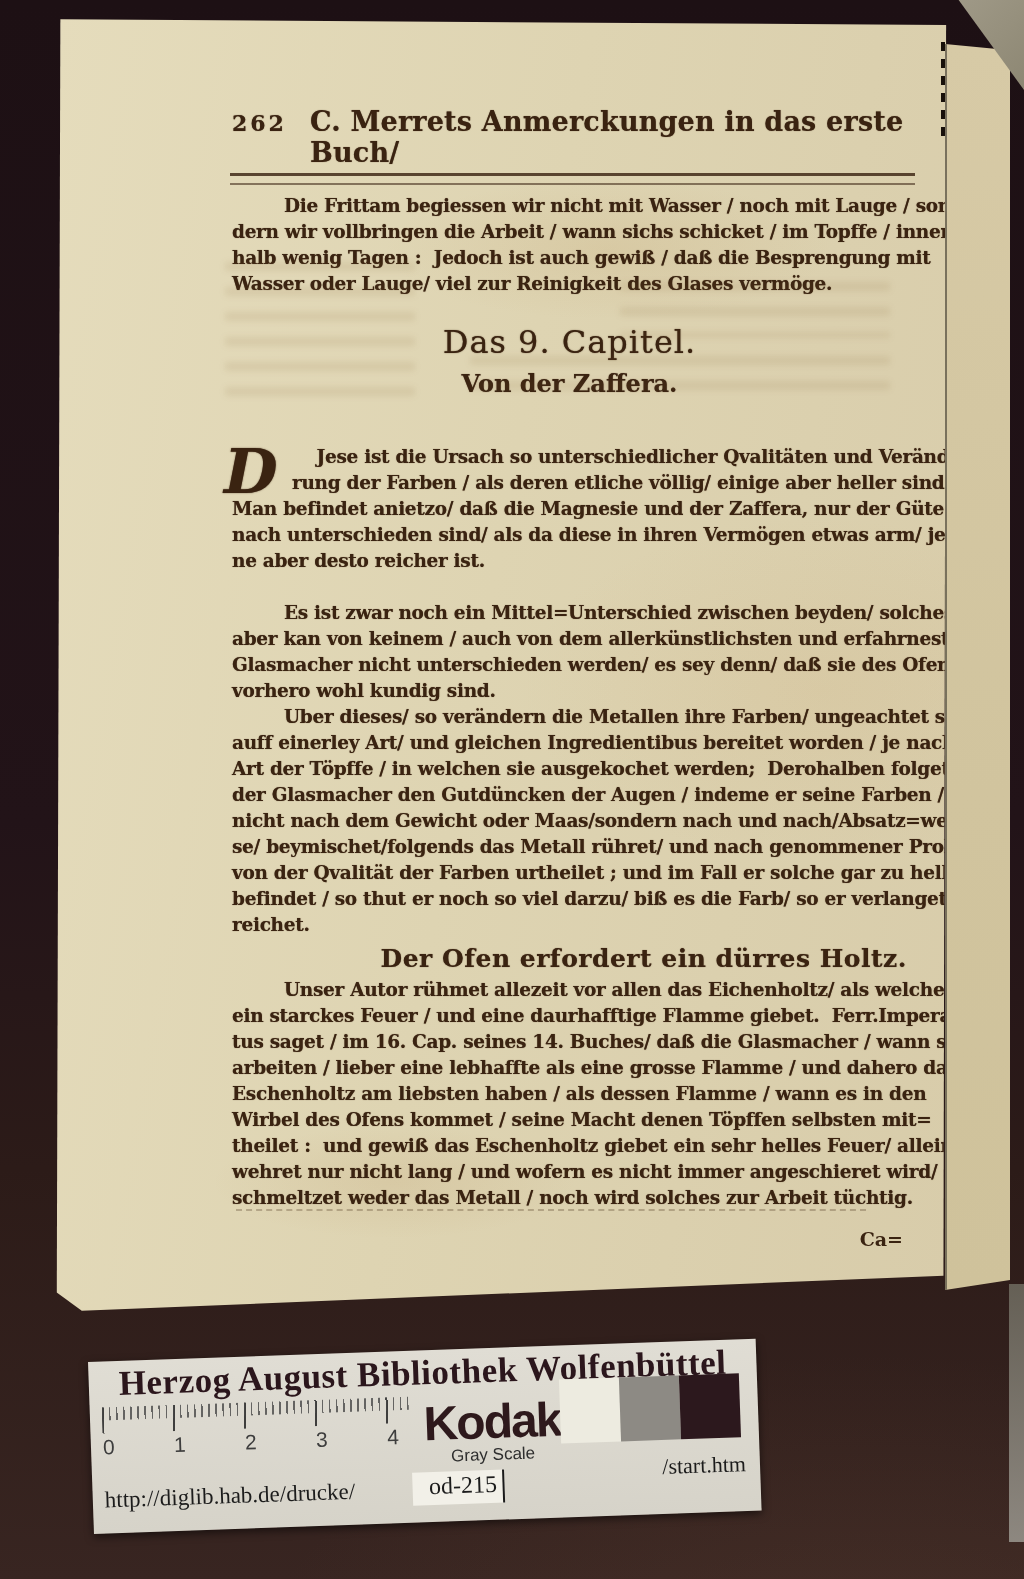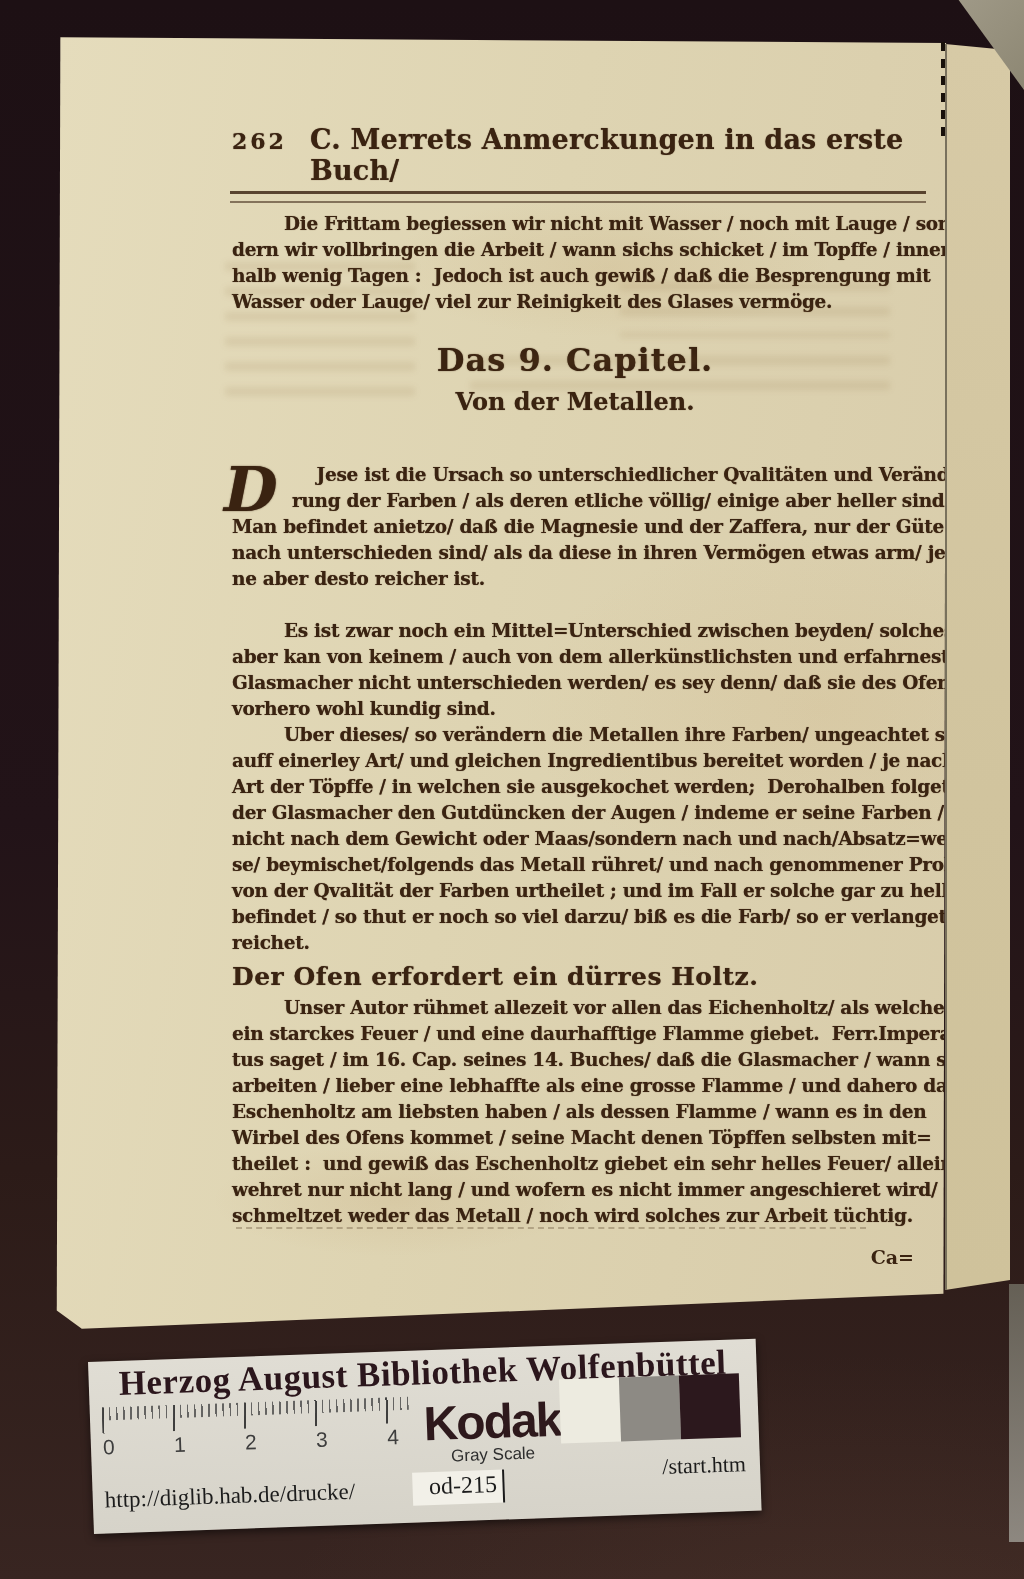--- a/index.html
+++ b/index.html
@@ -6,46 +6,46 @@
   body{
     width:1024px;height:1579px;position:relative;overflow:hidden;
     background:
       radial-gradient(900px 500px at 85% 108%, rgba(95,65,50,.35), transparent 70%),
       linear-gradient(180deg,#1d1014 0%,#221318 52%,#2c1b18 74%,#382521 100%);
     font-family:"DejaVu Serif", serif;
   }
 
   
   .page{
-    position:absolute;left:55px;top:34px;width:892px;height:1296px;
+    position:absolute;left:55px;top:16px;width:892px;height:1296px;
     background:
       radial-gradient(320px 100px at 62% 18%, rgba(186,150,92,.16), transparent 70%),
       radial-gradient(260px 80px at 38% 90%, rgba(176,136,82,.14), transparent 70%),
       radial-gradient(420px 240px at 86% 52%, rgba(198,158,100,.12), transparent 72%),
       linear-gradient(100deg,#e5dcbc 0%,#ded4b2 48%,#d8ccaa 100%);
     clip-path:polygon(0.6% 0.25%, 99.9% 0.7%, 99.6% 97.2%, 3% 99.9%, 0.2% 98.5%);
     color:#3a2311;
-    padding:90px 29px 0 177px;box-sizing:border-box;
+    padding:90px 40px 0 177px;box-sizing:border-box;
   }
   .body-text{
     font-size:18.5px;line-height:26px;font-weight:bold;white-space:pre;
     letter-spacing:-0.3px;text-shadow:0 0 0.9px rgba(59,36,18,.75);
   }
   .indent{text-indent:52px;}
   .running-header{display:flex;align-items:baseline;font-weight:bold;}
   .page-num{width:78px;font-size:22px;letter-spacing:3px;text-shadow:0 0 1px rgba(59,36,18,.7);}
   .header-title{flex:1;text-align:left;font-size:27px;letter-spacing:.2px;text-shadow:0 0 1px rgba(59,36,18,.7);}
   .header-rule{height:7px;margin:5px -8px 8px -2px;
     border-top:3px solid rgba(56,32,14,.8);border-bottom:2px solid rgba(56,32,14,.55);}
-  .chapter-title{text-align:center;font-size:32px;font-weight:bold;letter-spacing:1px;margin-top:26px;text-shadow:0 0 1.2px rgba(59,36,18,.8);}
+  .chapter-title{text-align:center;font-size:32px;font-weight:normal;letter-spacing:1px;margin-top:26px;text-shadow:0 0 1.2px rgba(59,36,18,.8);}
   .chapter-subtitle{text-align:center;font-size:24px;font-weight:bold;margin-top:8px;text-shadow:0 0 1px rgba(59,36,18,.7);}
   .para-drop{margin-top:20px;}
   .dropcap{float:left;font-size:62px;line-height:48px;font-weight:bold;font-style:italic;
     width:62px;margin:4px 6px 0 -8px;text-shadow:0 0 1.5px rgba(59,36,18,.8);}
-  .section-heading{text-align:left;font-size:25px;font-weight:bold;margin:6px 0 4px;letter-spacing:.5px;text-shadow:0 0 1px rgba(59,36,18,.75);}
+  .section-heading{text-align:right;font-size:25px;font-weight:bold;margin:6px 0 4px;letter-spacing:.5px;text-shadow:0 0 1px rgba(59,36,18,.75);}
   .catchword{text-align:right;font-size:19px;font-weight:bold;padding-right:4px;margin-top:17px;}
   .end-rule{width:630px;border-bottom:2px dashed rgba(70,42,20,.28);margin:-2px 0 0 4px;}
 
   .ghost{position:absolute;filter:blur(3px);opacity:.55;pointer-events:none;}
   .ghost-stripes{background:repeating-linear-gradient(180deg, rgba(128,92,44,.20) 0 9px, rgba(128,92,44,0) 9px 25px);}
   .g1{left:225px;top:262px;width:190px;height:140px;}
   .g2{left:620px;top:282px;width:270px;height:56px;}
   .g3{left:470px;top:356px;width:420px;height:36px;}
 
   
@@ -109,21 +109,21 @@
     <span class="header-title">C. Merrets Anmerckungen in das erste Buch/</span>
   </div>
   <div class="header-rule"></div>
 
   <div class="body-text indent">Die Frittam begiessen wir nicht mit Wasser / noch mit Lauge / son=
 dern wir vollbringen die Arbeit / wann sichs schicket / im Topffe / inner=
 halb wenig Tagen :  Jedoch ist auch gewiß / daß die Besprengung mit
 Wasser oder Lauge/ viel zur Reinigkeit des Glases vermöge.</div>
 
   <div class="chapter-title">Das 9. Capitel.</div>
-  <div class="chapter-subtitle">Von der Metallen.</div>
+  <div class="chapter-subtitle">Von der Zaffera.</div>
 
   <div class="body-text para-drop">
     <span class="dropcap">D</span><span>Jese ist die Ursach so unterschiedlicher Qvalitäten und Verände=
 rung der Farben / als deren etliche völlig/ einige aber heller sind.
 Man befindet anietzo/ daß die Magnesie und der Zaffera, nur der Güte
 nach unterschieden sind/ als da diese in ihren Vermögen etwas arm/ je=
 ne aber desto reicher ist.</span>
   </div>
 
   <div class="body-text indent">Es ist zwar noch ein Mittel=Unterschied zwischen beyden/ solches

